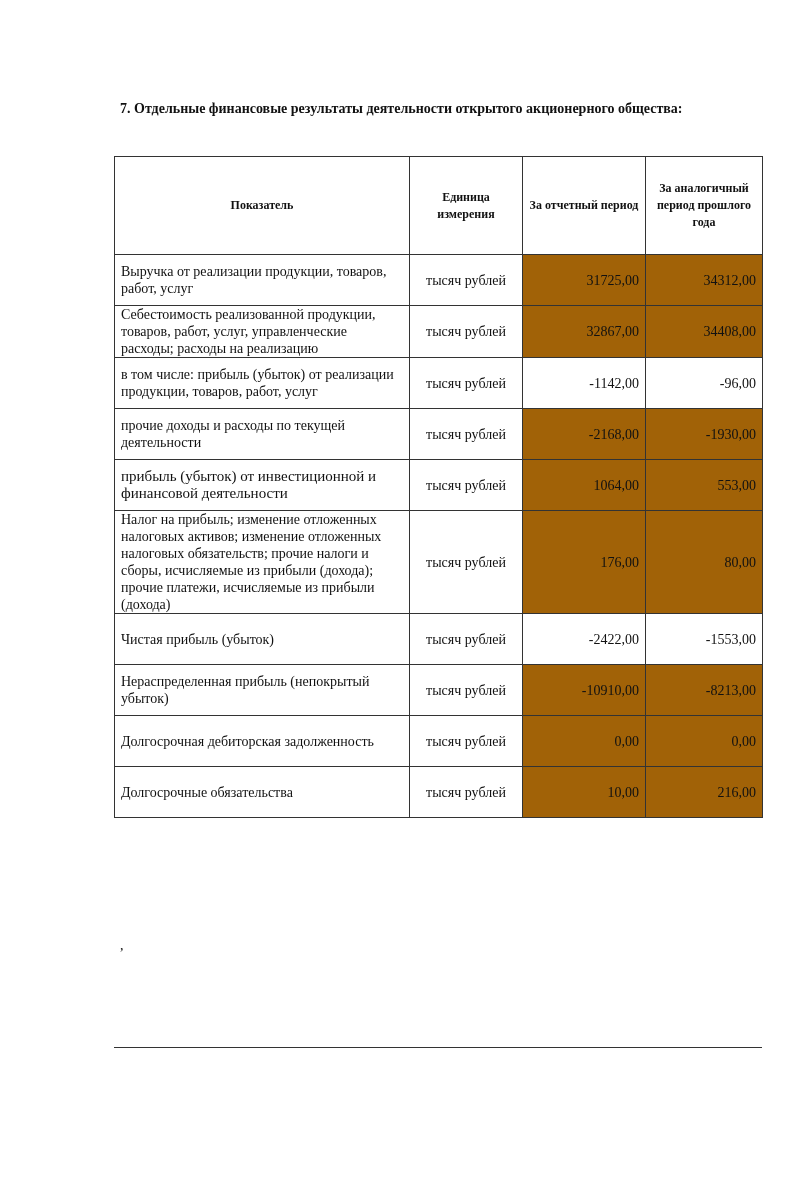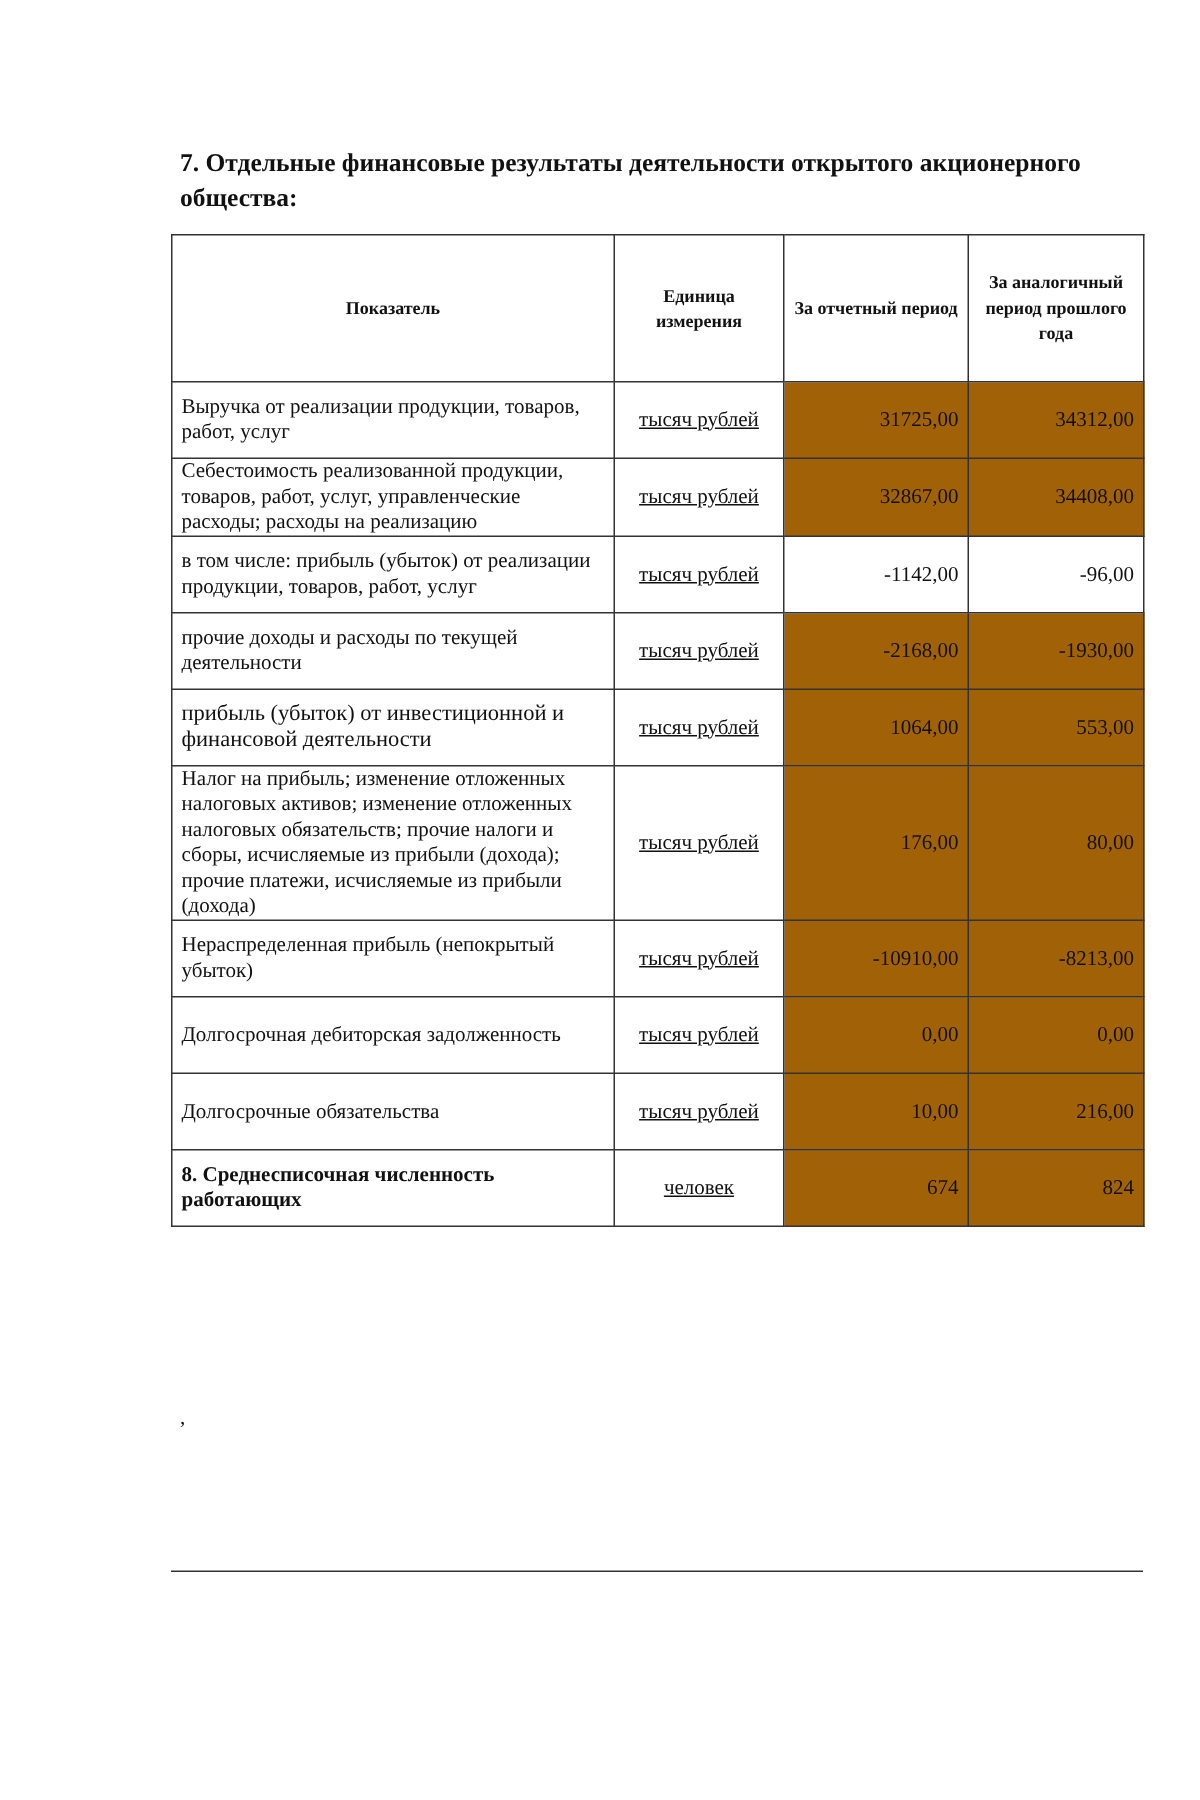--- a/index.html
+++ b/index.html
@@ -1,28 +1,28 @@
 <!DOCTYPE html>
 <html><head>
 <meta charset="utf-8">
 <style>
   html, body { margin: 0; padding: 0; background: #ffffff; }
   body { width: 800px; height: 1200px; position: relative; overflow: hidden;
          font-family: "Liberation Serif", serif; color: #111; }
   .title { position: absolute; left: 120px; top: 97px; width: 650px;
-           font-size: 17px; font-weight: bold; line-height: 23px; }
+           font-size: 14px; font-weight: bold; line-height: 23px; }
   table.fin { position: absolute; left: 114px; top: 156px; width: 648px;
               border-collapse: collapse; table-layout: fixed; }
   table.fin td, table.fin th { border: 1.5px solid #333; padding: 0 6px;
               font-size: 14px; line-height: 17px; vertical-align: middle; }
   table.fin th { font-weight: bold; height: 97px; font-size: 12px; }
   col.c1 { width: 295px; } col.c2 { width: 113px; } col.c3 { width: 123px; } col.c4 { width: 117px; }
   td.label { text-align: left; }
   td.label.small { font-size: 15px; }
-  td.unit { text-align: center; text-decoration: underline; }
+  td.unit { text-align: center; }
   td.num { text-align: right; }
   td.green { background: #a16207; }
   tr.r1 td { height: 50px; }
   tr.r2 td { height: 100px; }
   td.big { font-size: 17.5px; font-weight: bold; line-height: 22px; }
   .comma { position: absolute; left: 120px; top: 938px; font-size: 14px; }
   .rule { position: absolute; left: 114px; top: 1047px; width: 648px; height: 0;
           border-top: 1.5px solid #333; }
 </style>
 </head>
@@ -76,40 +76,40 @@
       <td class="num green">1064,00</td>
       <td class="num green">553,00</td>
     </tr>
     <tr class="r2">
       <td class="label">Налог на прибыль; изменение отложенных налоговых активов; изменение отложенных налоговых обязательств; прочие налоги и сборы, исчисляемые из прибыли (дохода); прочие платежи, исчисляемые из прибыли (дохода)</td>
       <td class="unit">тысяч рублей</td>
       <td class="num green">176,00</td>
       <td class="num green">80,00</td>
     </tr>
     <tr class="r1">
+      <td class="label">Чистая прибыль (убыток)</td>
+      <td class="unit">тысяч рублей</td>
+      <td class="num">-2422,00</td>
+      <td class="num">-1553,00</td>
+    </tr>
+    <tr class="r1">
       <td class="label">Нераспределенная прибыль (непокрытый убыток)</td>
       <td class="unit">тысяч рублей</td>
       <td class="num green">-10910,00</td>
       <td class="num green">-8213,00</td>
     </tr>
     <tr class="r1">
       <td class="label">Долгосрочная дебиторская задолженность</td>
       <td class="unit">тысяч рублей</td>
       <td class="num green">0,00</td>
       <td class="num green">0,00</td>
     </tr>
     <tr class="r1">
       <td class="label">Долгосрочные обязательства</td>
       <td class="unit">тысяч рублей</td>
       <td class="num green">10,00</td>
       <td class="num green">216,00</td>
     </tr>
-    <tr class="r1">
-      <td class="label big">8. Среднесписочная численность работающих</td>
-      <td class="unit">человек</td>
-      <td class="num green">674</td>
-      <td class="num green">824</td>
-    </tr>
   </tbody>
 </table>
 
 <div class="comma">,</div>
 <div class="rule"></div>
 
 </body></html>

